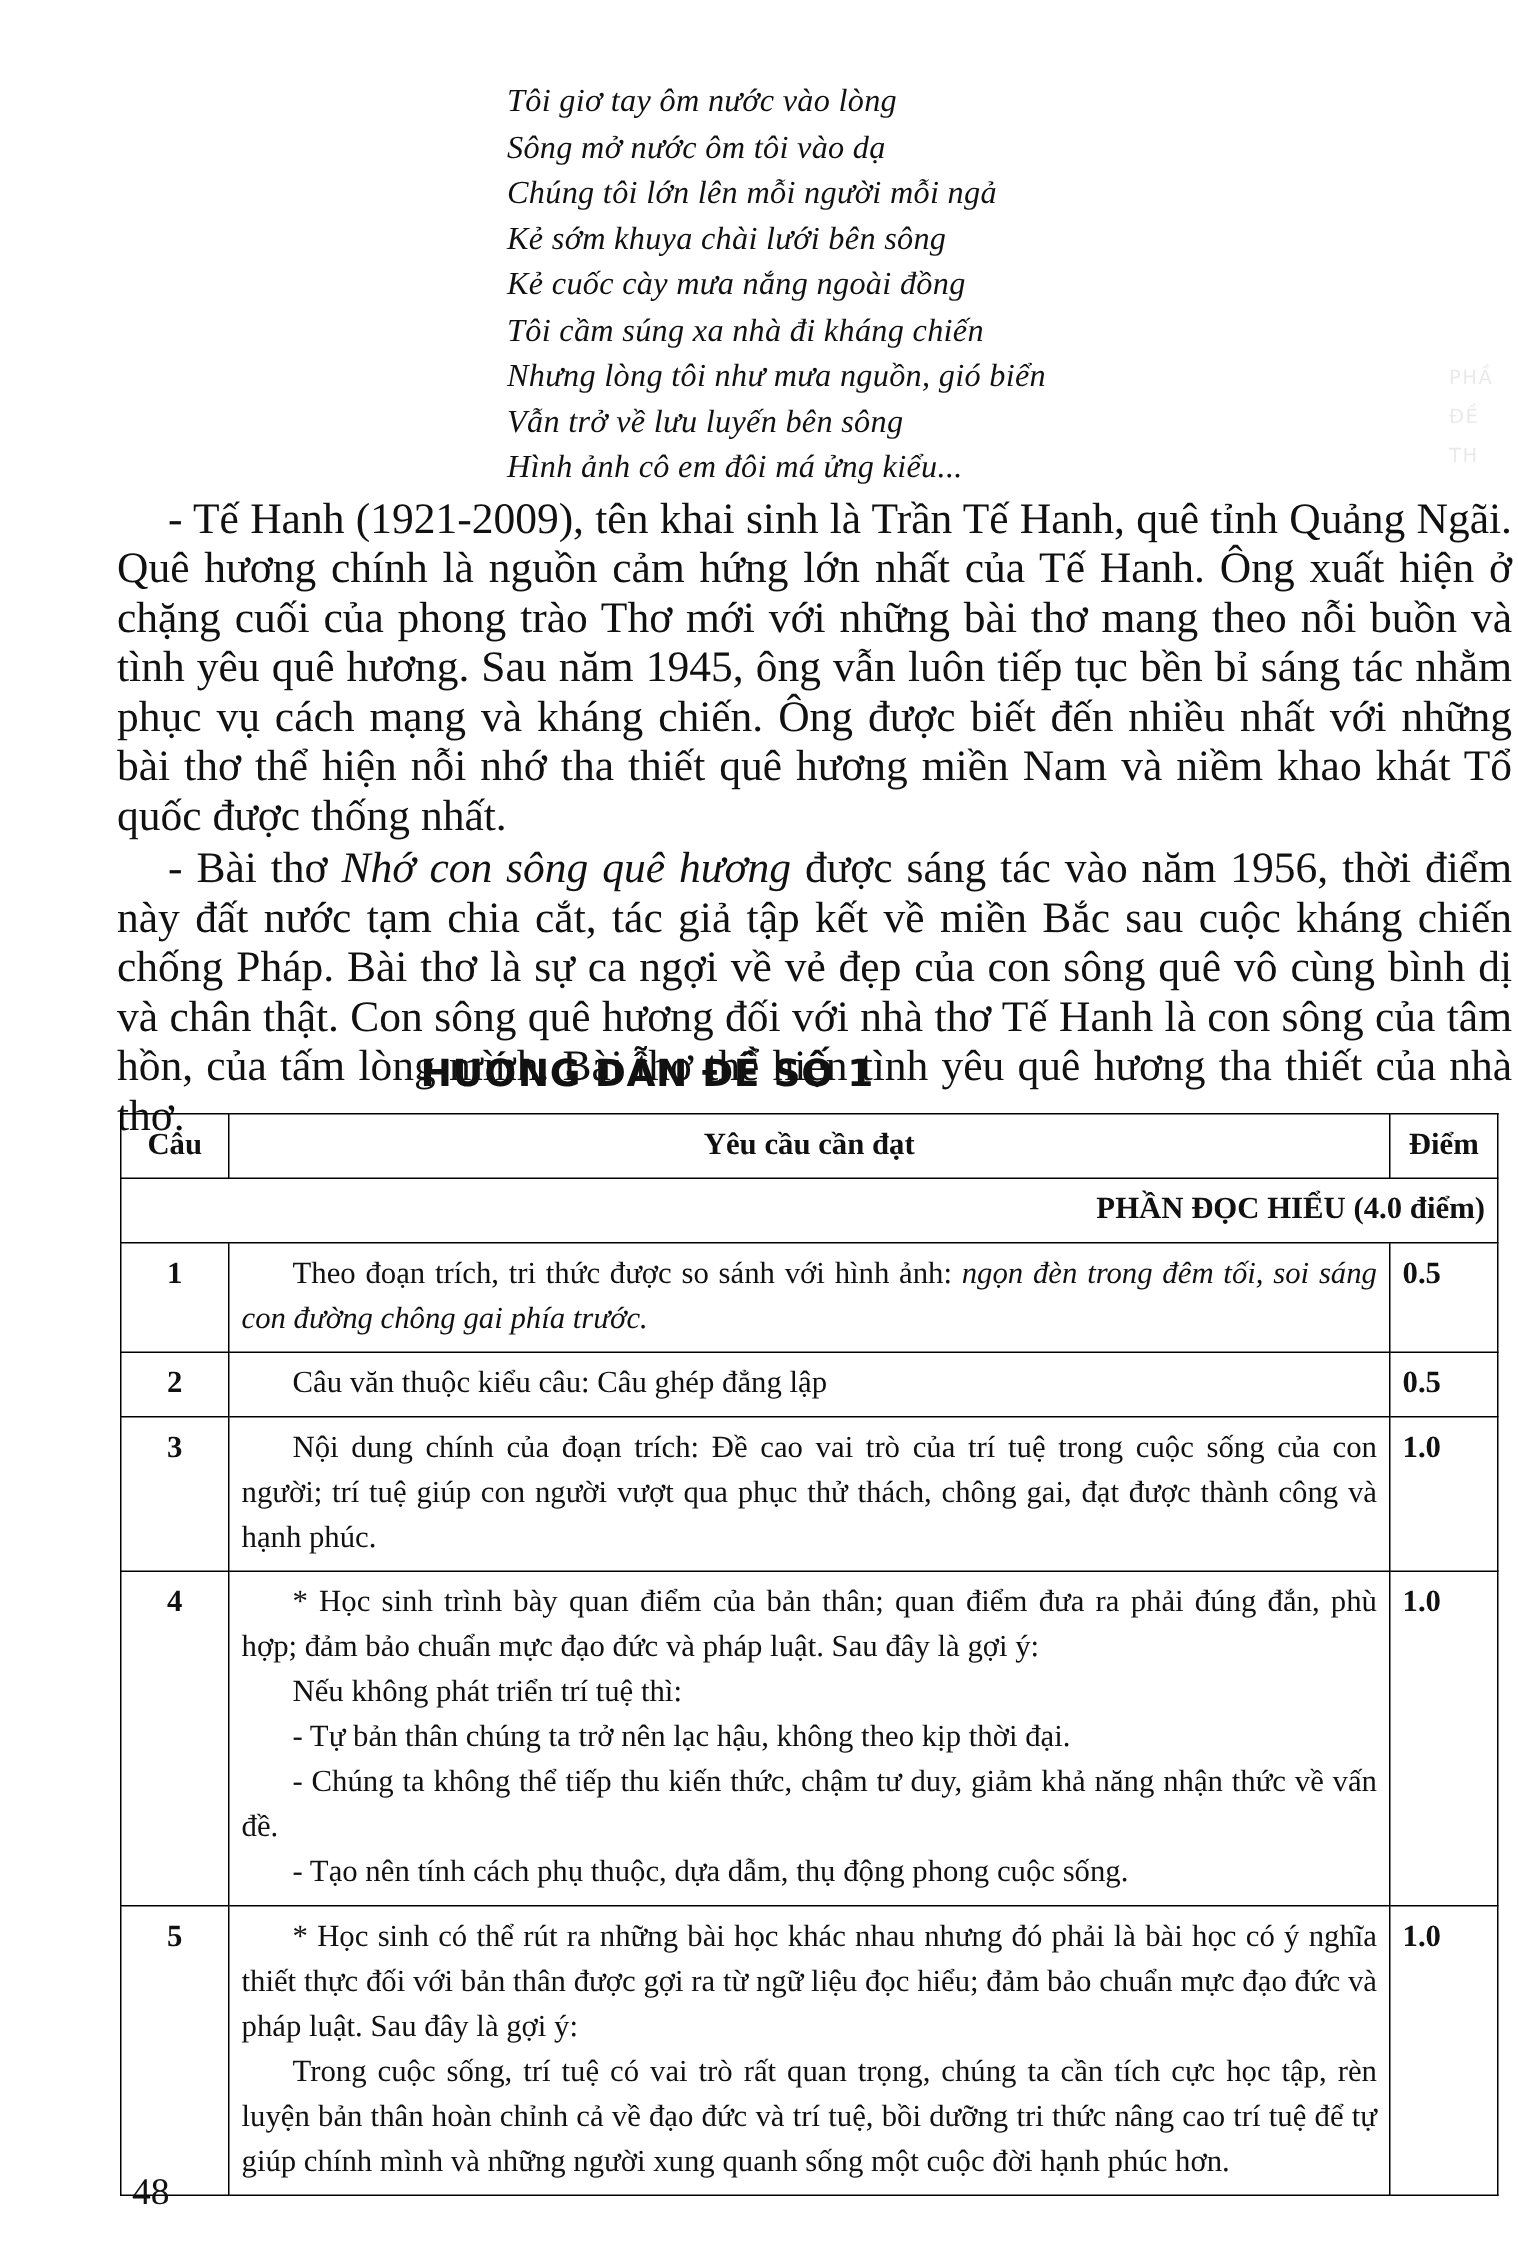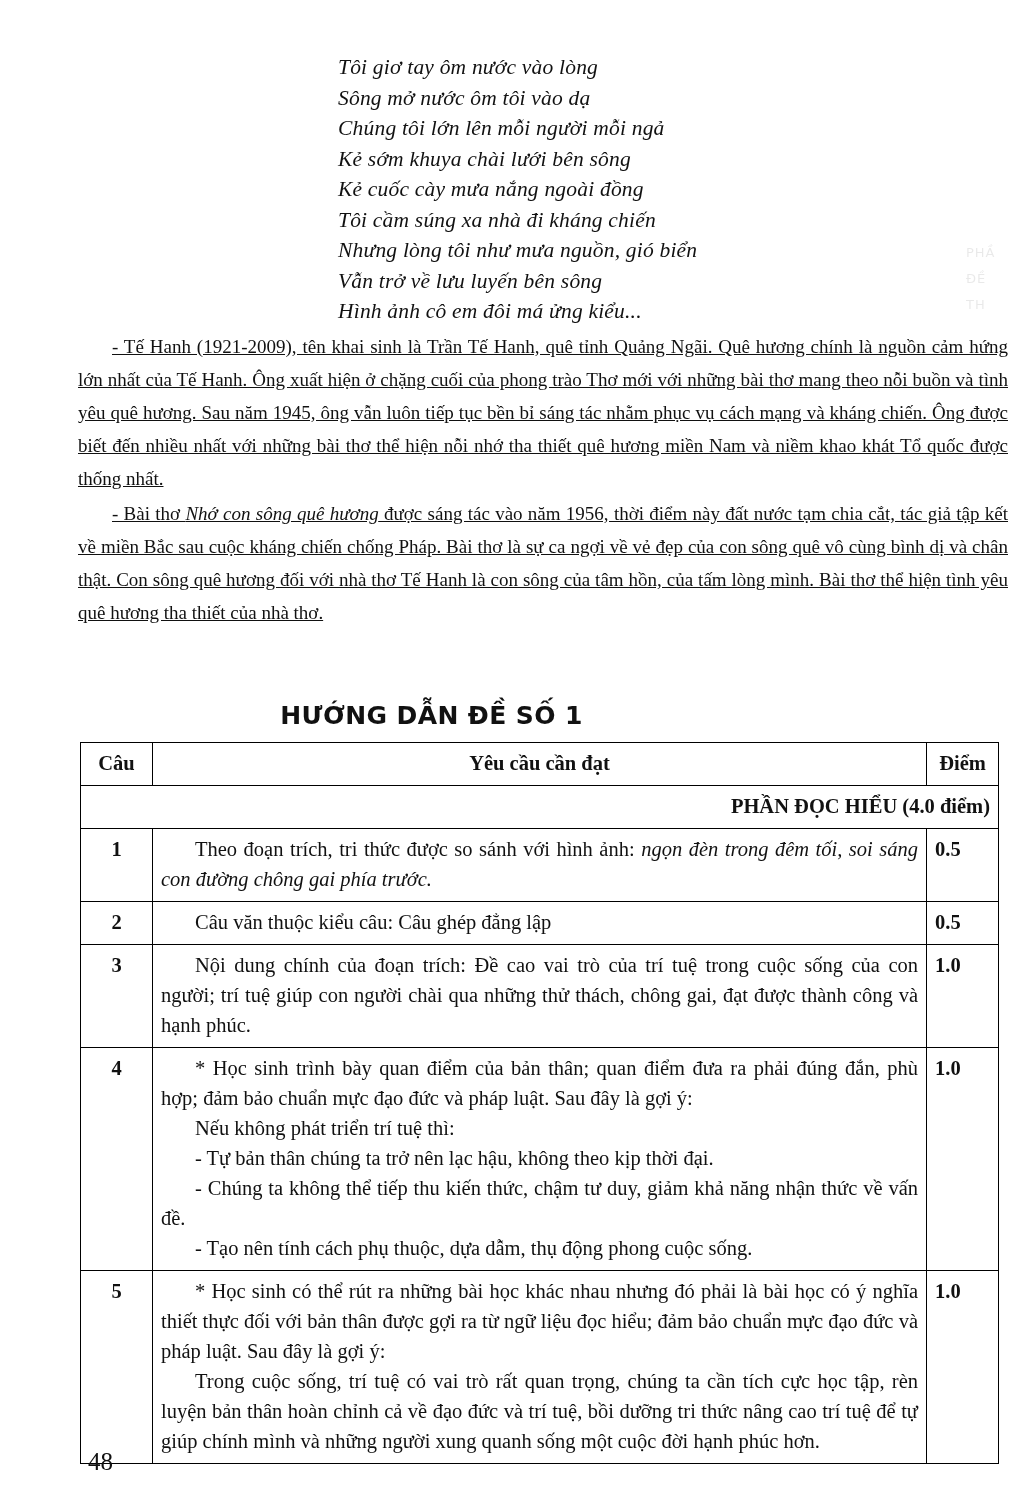--- a/index.html
+++ b/index.html
@@ -47,27 +47,26 @@
     width: 930px;
   }
   .notes-title {
     font-weight: bold;
     font-style: italic;
     font-size: 21px;
     margin-left: 38px;
     margin-bottom: 4px;
   }
   .para {
-    font-size: 19px;
+    font-size: 29px;
     line-height: 33px;
     text-align: justify;
     text-justify: inter-word;
     margin: 0 0 2px 0;
     width: 930px;
-    text-decoration: underline;
   }
   .para .indent {
     display: inline-block;
     width: 34px;
   }
   .ital { font-style: italic; }
 
   
   .doc-heading {
     position: absolute;
@@ -214,21 +213,21 @@
           <td class="num">2</td>
           <td class="body">
             <p class="ind">Câu văn thuộc kiểu câu: Câu ghép đẳng lập</p>
           </td>
           <td class="score">0.5</td>
         </tr>
 
         <tr>
           <td class="num">3</td>
           <td class="body">
-            <p class="ind">Nội dung chính của đoạn trích: Đề cao vai trò của trí tuệ trong cuộc sống của con người; trí tuệ giúp con người chài qua những thử thách, chông gai, đạt được thành công và hạnh phúc.</p>
+            <p class="ind">Nội dung chính của đoạn trích: Đề cao vai trò của trí tuệ trong cuộc sống của con người; trí tuệ giúp con người vượt qua phục thử thách, chông gai, đạt được thành công và hạnh phúc.</p>
           </td>
           <td class="score">1.0</td>
         </tr>
 
         <tr>
           <td class="num">4</td>
           <td class="body">
             <p class="ind">* Học sinh trình bày quan điểm của bản thân; quan điểm đưa ra phải đúng đắn, phù hợp; đảm bảo chuẩn mực đạo đức và pháp luật. Sau đây là gợi ý:</p>
             <p class="ind">Nếu không phát triển trí tuệ thì:</p>
             <p class="ind">- Tự bản thân chúng ta trở nên lạc hậu, không theo kịp thời đại.</p>

